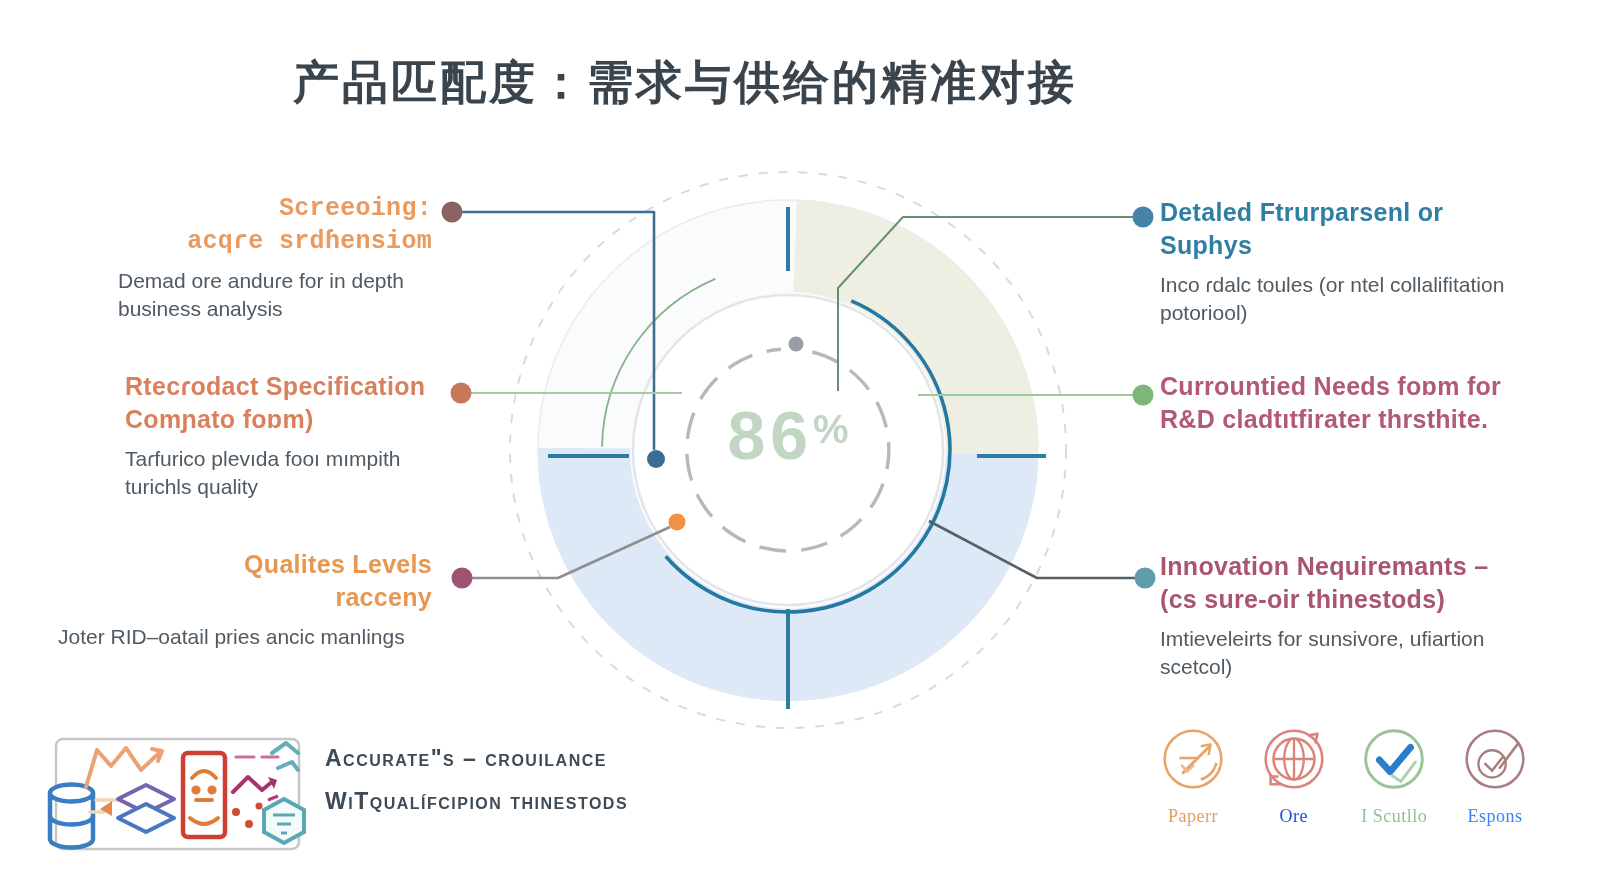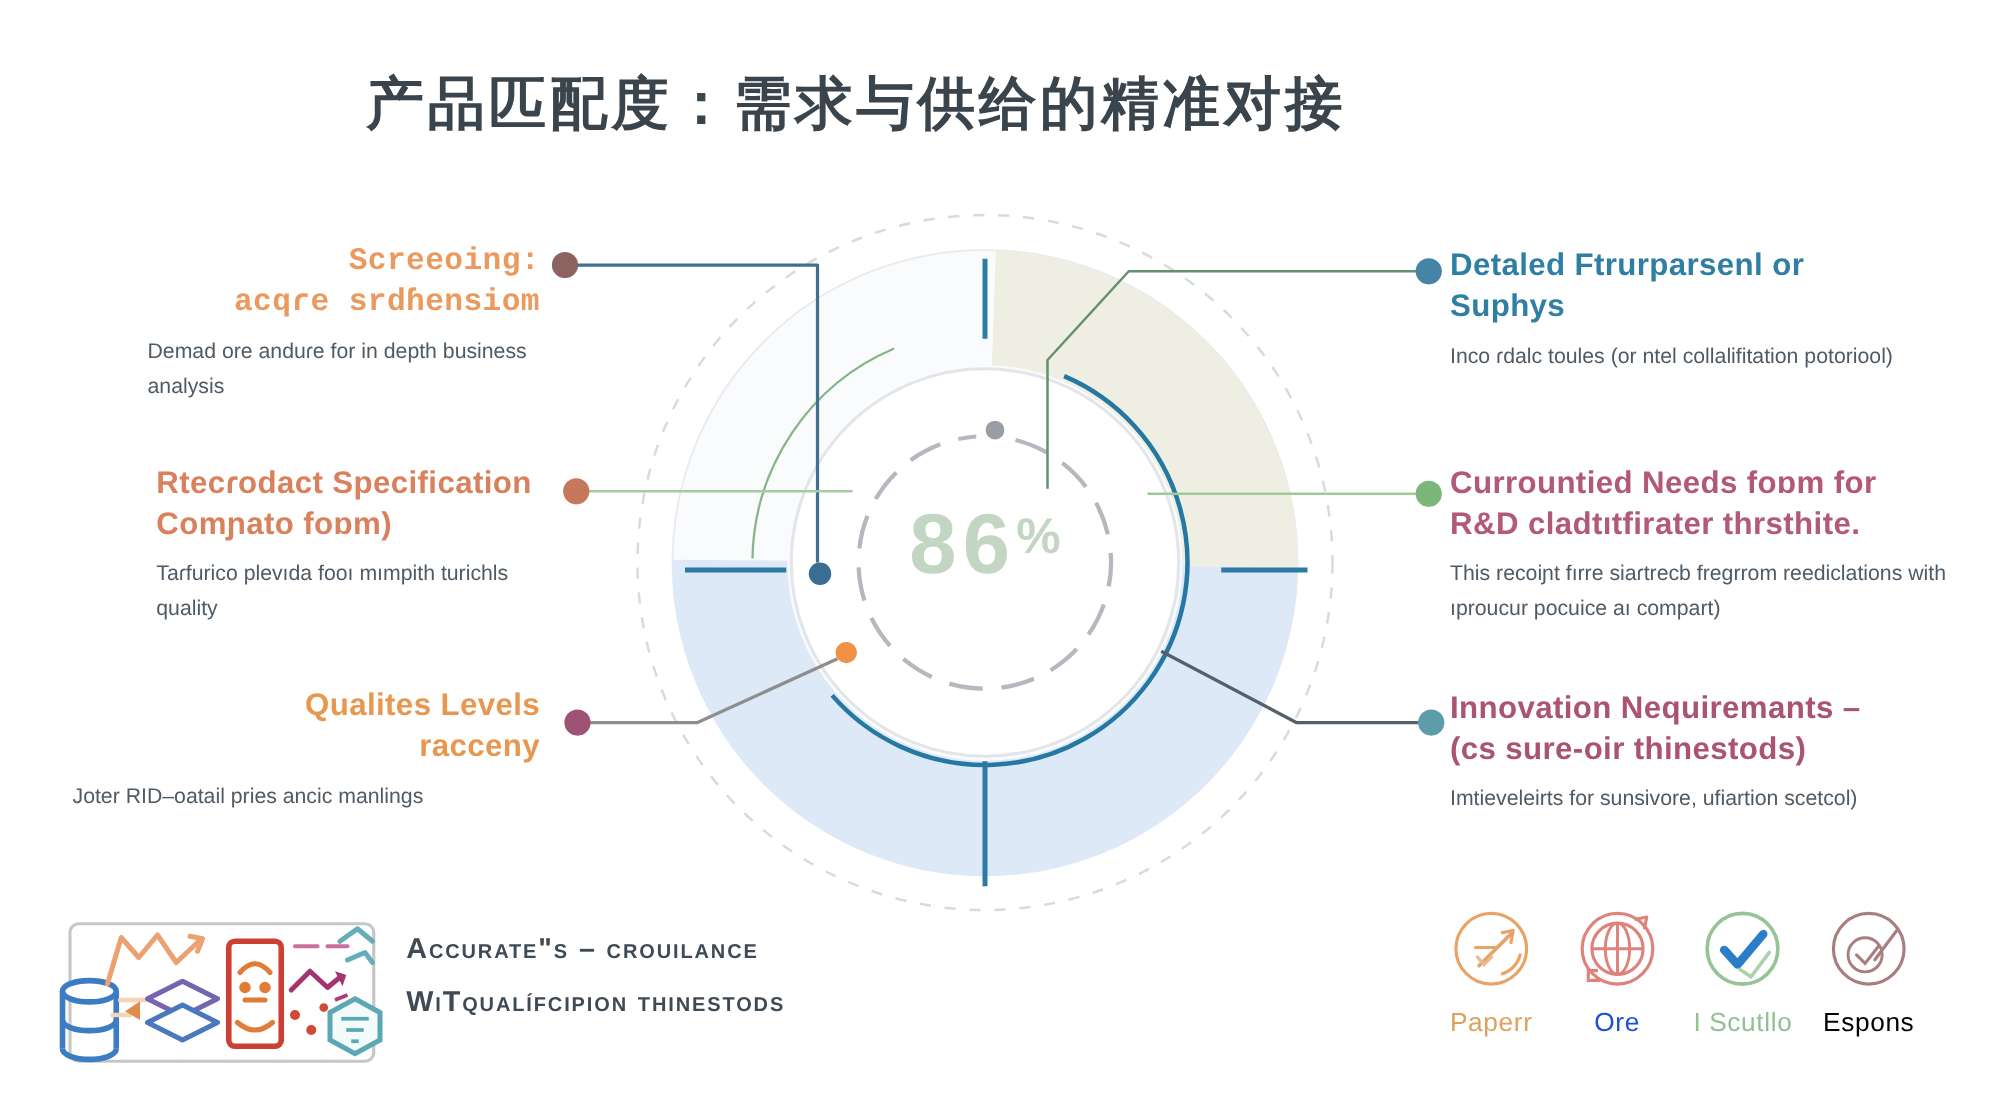--- a/index.html
+++ b/index.html
@@ -6,31 +6,31 @@
   .stage{position:relative;width:1600px;height:896px;background:#ffffff;overflow:hidden;
          font-family:"Liberation Sans","DejaVu Sans",sans-serif;}
   .stage > svg{position:absolute;left:0;top:0;}
   h1.main-title{position:absolute;left:11px;top:52px;width:1348px;margin:0;text-align:center;
     font-size:46px;font-weight:700;letter-spacing:3px;color:#39444c;}
   .center-value{position:absolute;left:638px;top:396px;width:300px;text-align:center;
     color:#c2d6c3;font-weight:800;font-size:68px;letter-spacing:5px;}
   .center-value .pct{font-size:40px;font-weight:700;vertical-align:16px;letter-spacing:0;}
   .callout{position:absolute;}
   .c-title{font-size:25px;line-height:33px;font-weight:600;letter-spacing:.3px;}
-  .c-desc{margin-top:9px;font-size:17px;line-height:28px;color:#4e5a64;text-align:left;}
+  .c-desc{margin-top:9px;font-size:21px;line-height:28px;color:#4e5a64;text-align:left;}
   .ta-r{text-align:right;} .ta-l{text-align:left;}
   .t-orange1{color:#ea9a5e;font-family:Liberation Mono, monospace;} .t-orange2{color:#d8815c;} .t-orange3{color:#e89750;}
   .t-teal{color:#2f7fa3;} .t-rose1{color:#b25878;} .t-rose2{color:#aa5470;}
   .footnote{position:absolute;left:325px;top:745px;color:#3e4a55;font-weight:600;
     font-variant:small-caps;font-size:23px;letter-spacing:1.5px;}
   .footnote .fn2{margin-top:16px;}
   .legend{position:absolute;left:1148px;top:720px;width:392px;display:flex;justify-content:space-between;}
   .legend-item{width:90px;text-align:center;}
-  .legend-label{margin-top:4px;font-size:21px;letter-spacing:.5px;}
-  .lab-paperr{color:#dfa05e;} .lab-ore{color:#1d4ed8;} .lab-scutllo{color:#93c093;} .lab-espons{color:#000000;}
+  .legend-label{margin-top:4px;font-size:18px;letter-spacing:.5px;font-family:Liberation Serif, serif;}
+  .lab-paperr{color:#dfa05e;} .lab-ore{color:#1d4ed8;} .lab-scutllo{color:#93c093;} .lab-espons{color:#3b82f6;}
 </style>
 </head>
 <body>
 
 <div class="stage">
 
   <h1 class="main-title">产品匹配度：需求与供给的精准对接</h1>
 
   <svg width="1600" height="896" viewBox="0 0 1600 896">
 
@@ -168,21 +168,20 @@
       <span>Suphys</span>
     </div>
     <div class="c-desc">Inco ɾdalc toules (or ntel collalifitation potoriool)</div>
   </div>
 
   <div class="callout" style="left:1160px;top:370px;width:410px;">
     <div class="c-title t-rose1 ta-l">
       <span>Currountied Needs foɒm for</span><br>
       <span>R&amp;D cladtıtfirater thrsthite.</span>
     </div>
-    <div class="c-desc">This recoiɲt fırre siaɾtrecb fregrrom reediclations with ıproucur pocuice aı compart)</div>
   </div>
 
   <div class="callout" style="left:1160px;top:550px;width:400px;">
     <div class="c-title t-rose2 ta-l">
       <span>Innovation Nequiremants –</span><br>
       <span>(cs sure-oir thinestods)</span>
     </div>
     <div class="c-desc">Imtieveleirts for sunsivore, ufiartion scetcol)</div>
   </div>
 

